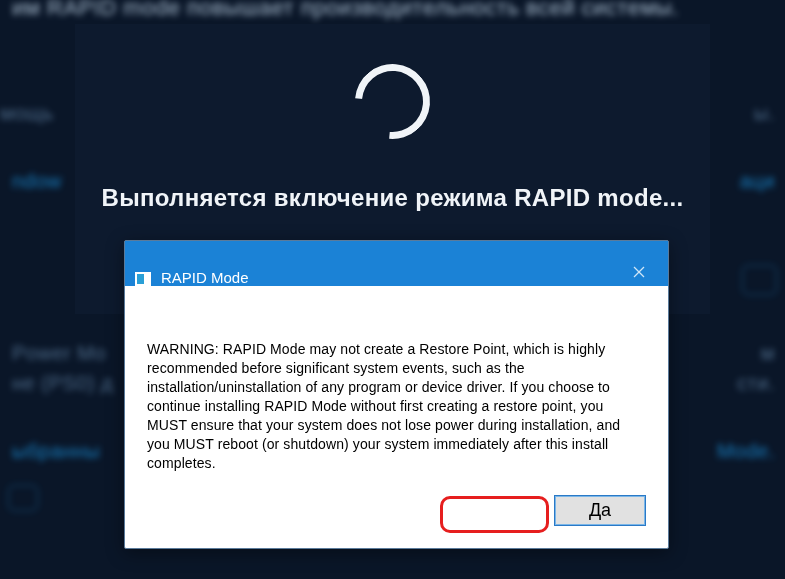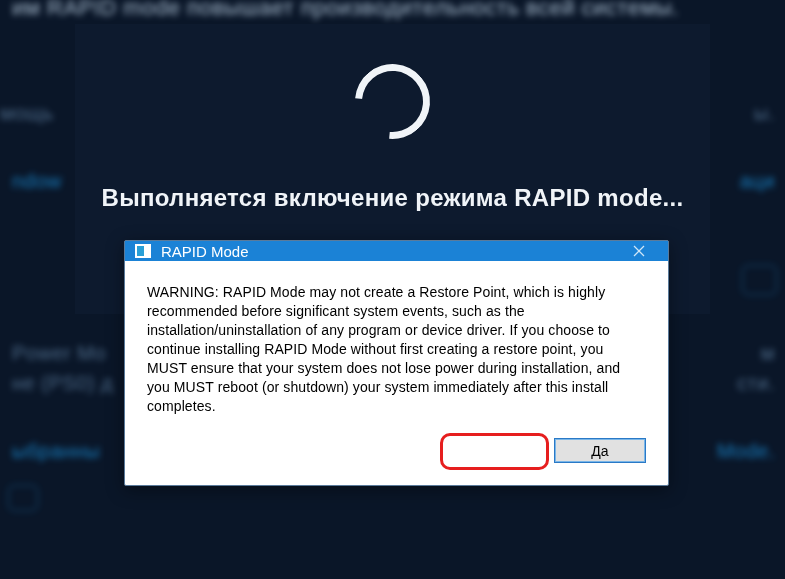--- a/index.html
+++ b/index.html
@@ -82,24 +82,24 @@
       top: 240px;
       left: 124px;
       width: 545px;
       background: #fff;
       border: 1px solid #5a7a9a;
       border-radius: 2px;
       z-index: 3;
       box-shadow: 0 4px 18px rgba(0,0,0,0.4);
     }
     .titlebar {
-      height: 20px;
+      height: 45px;
       background: #1b82d6;
       display: flex;
-      align-items: center;
+      align-items: flex-end;
       padding: 0 10px;
       color: #fff;
     }
     .titlebar-icon {
       width: 16px;
       height: 14px;
       background: #fff;
       margin-right: 10px;
       position: relative;
     }
@@ -122,34 +122,35 @@
       font-size: 16px;
       color: #d0e5f5;
       cursor: pointer;
       font-weight: 300;
     }
     .dialog-body {
       padding: 22px 22px 16px 22px;
       font-size: 14px;
       line-height: 19px;
       color: #000;
+      margin-top: 32px;
     }
     .dialog-body p { margin-bottom: 2px; letter-spacing: 0.1px; }
     .dialog-footer {
       display: flex;
       justify-content: flex-end;
       gap: 12px;
       padding: 4px 22px 22px 22px;
     }
     .win-btn {
       width: 92px;
-      height: 25px;
+      height: 31px;
       background: #e1e1e1;
       border: 1px solid #8a8a8a;
-      font-size: 14px;
+      font-size: 18px;
       cursor: pointer;
       font-family: inherit;
     }
     .win-btn.default {
       border: 1px solid #2a79c6;
       box-shadow: inset 0 0 0 1px #7ab6e8;
     }
     .highlight-ring {
       position: absolute;
       border: 3px solid #e61e1e;

